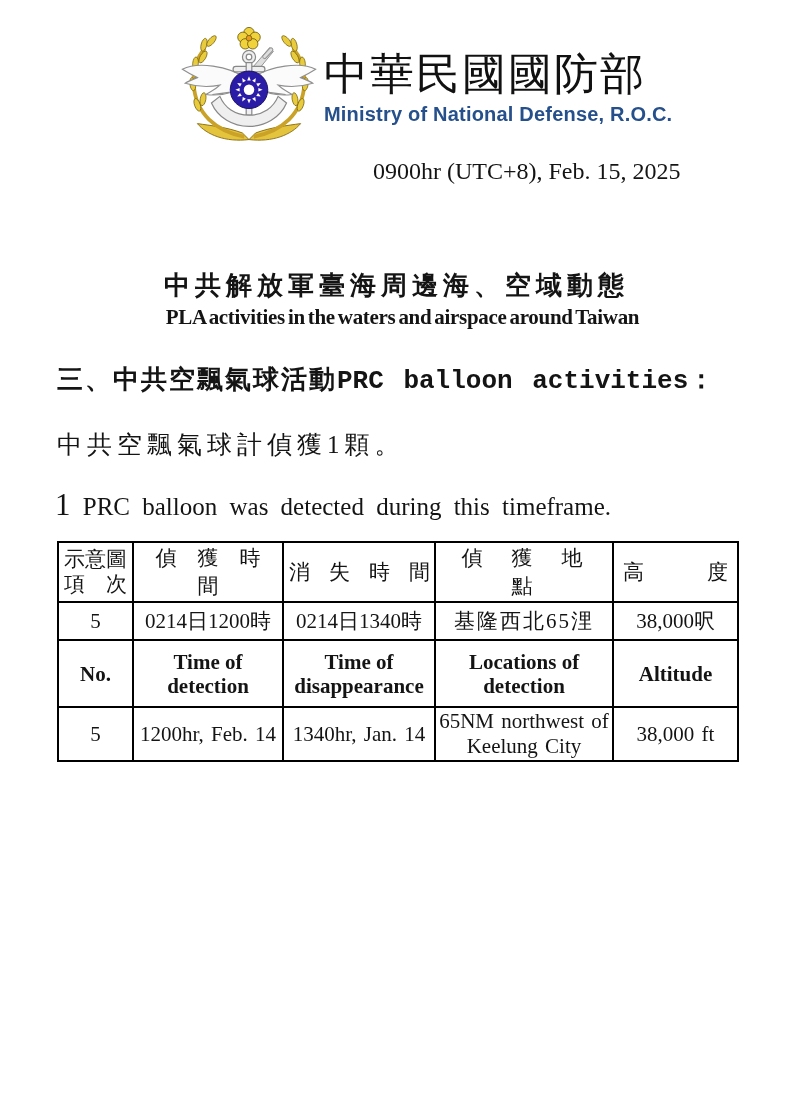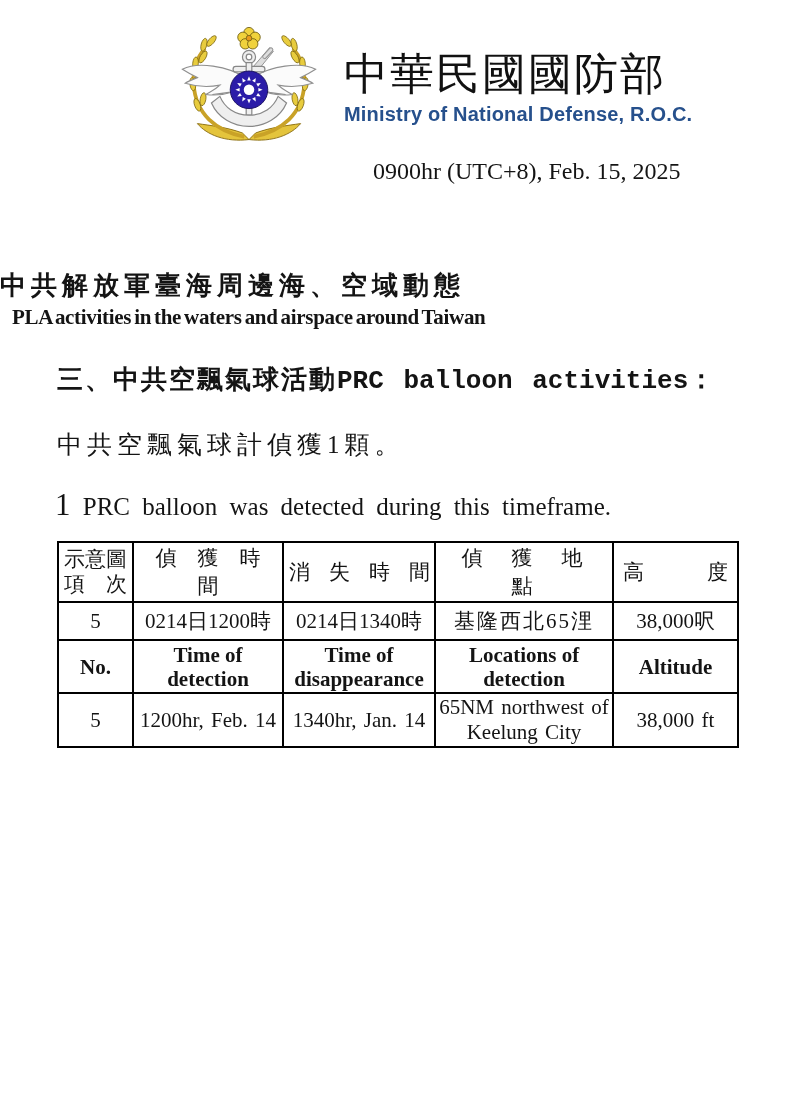--- a/index.html
+++ b/index.html
@@ -3,38 +3,38 @@
 <meta charset="utf-8">
 <style>
   html,body{margin:0;padding:0;background:#fff;}
   .page{
     position:relative;width:793px;height:1115px;margin:0 auto;background:#fff;
     color:#141414;overflow:hidden;
     font-family:"Liberation Serif","DejaVu Serif",serif;
   }
   
   .masthead{
-    position:absolute;top:26px;left:178px;display:flex;align-items:center;gap:24px;
+    position:absolute;top:26px;left:178px;display:flex;align-items:center;gap:4px;
   }
   .emblem{width:142px;height:122px;flex:0 0 auto;}
   .masthead-text{display:flex;flex-direction:column;}
   .org-zh{
     font-size:44px;line-height:52px;letter-spacing:2px;color:#111;white-space:nowrap;
   }
   .org-en{
     font-family:"Liberation Sans","DejaVu Sans",sans-serif;
     font-weight:bold;font-size:20px;line-height:22px;color:#26508C;white-space:nowrap;
     margin-top:2px;letter-spacing:.2px;
   }
   
   .release{position:absolute;top:156px;left:373px;font-size:23px;line-height:31px;}
   .release .zh{letter-spacing:1.5px;}
   .release .en{font-size:24px;letter-spacing:0;}
   
-  .doc-title{position:absolute;top:270px;left:0;width:100%;text-align:left;font-weight:bold;}
+  .doc-title{position:absolute;top:270px;left:0;width:100%;text-align:center;font-weight:bold;}
   .doc-title .zh{font-size:26px;line-height:32px;letter-spacing:5px;}
   .doc-title .en{font-size:21px;line-height:31px;word-spacing:-2px;letter-spacing:-0.3px;padding-left:12px;}
   
   .section-heading{
     position:absolute;top:364px;left:57px;font-weight:bold;font-size:26px;line-height:34px;white-space:nowrap;font-family:Liberation Mono, monospace;
   }
   .section-heading .zh{letter-spacing:2px;}
   .section-heading .en{letter-spacing:0;word-spacing:4px;}
   .summary-zh{
     position:absolute;top:429px;left:57px;font-size:25px;line-height:32px;letter-spacing:5px;white-space:nowrap;
@@ -46,21 +46,21 @@
   
   table.balloon{
     position:absolute;top:541px;left:57px;border-collapse:collapse;table-layout:fixed;width:680px;
     font-size:21px;
   }
   table.balloon td{
     border:2px solid #000;text-align:center;vertical-align:middle;padding:1px 2px;overflow:hidden;
   }
   tr.r-zh-head{height:54px;}
   tr.r-zh-data{height:38px;}
-  tr.r-en-head{height:53px;margin-left:36px;}
+  tr.r-en-head{height:67px;margin-left:36px;}
   tr.r-en-data{height:51px;}
   .zh-head{letter-spacing:0;}
   .zh-head.tight{letter-spacing:-1px;}
   .zh-head.wide{letter-spacing:4px;}
   .col1-line{line-height:25px;}
   tr.r-en-head td{font-weight:bold;line-height:24px;}
   tr.r-en-data td{line-height:25px;word-spacing:2px;}
   td.loc-zh{letter-spacing:2px;}
 </style>
 </head>

